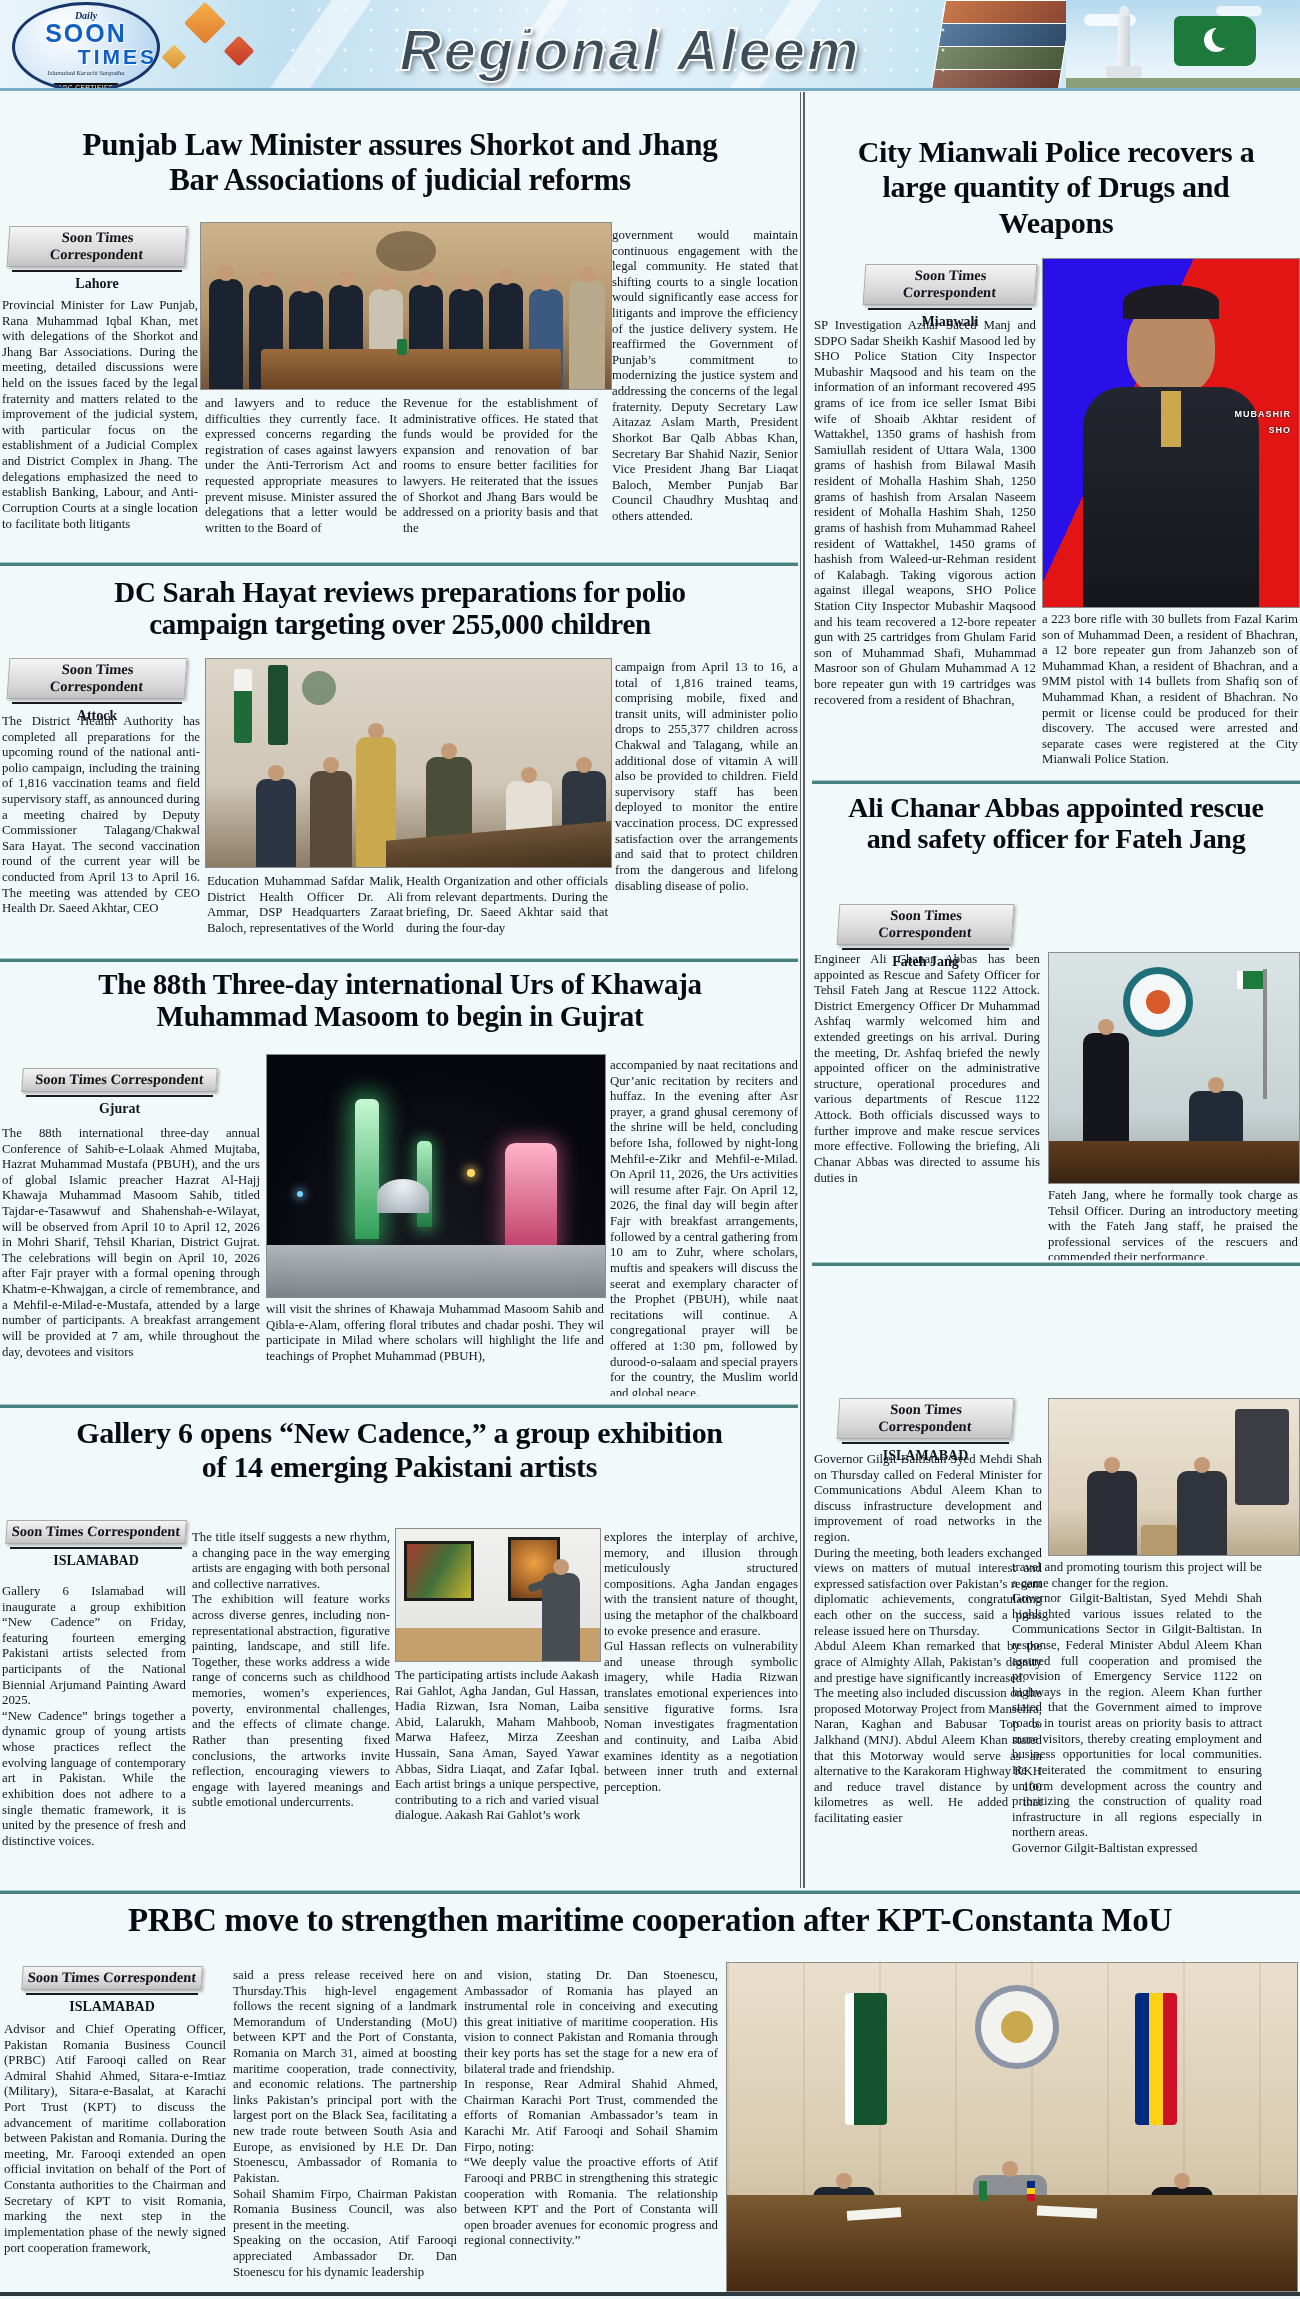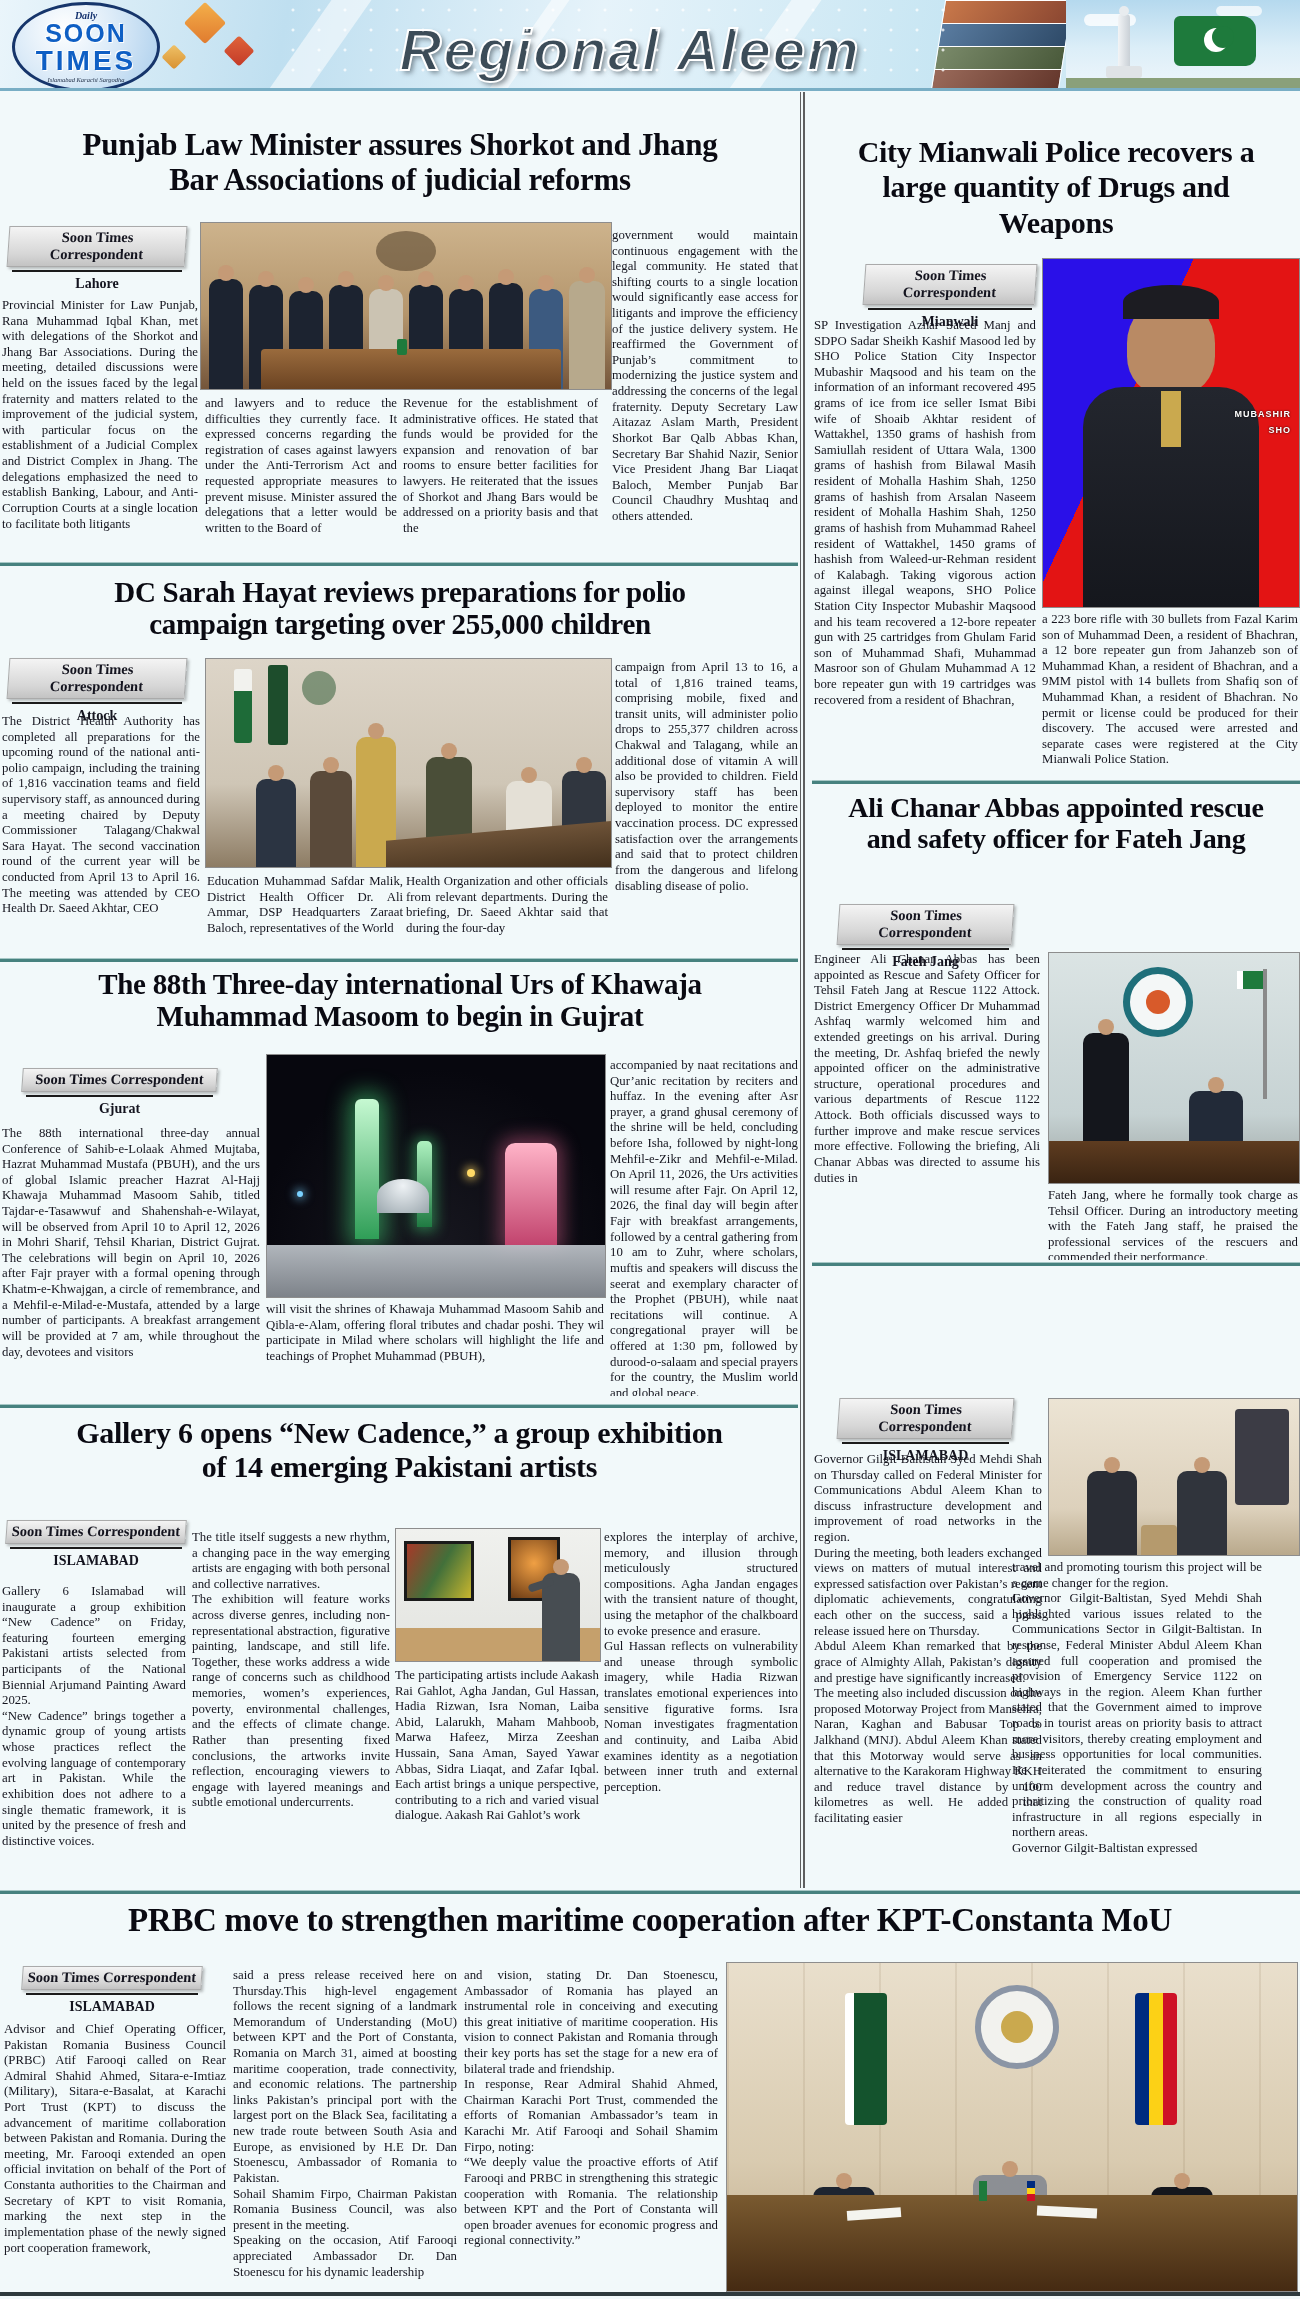--- a/index.html
+++ b/index.html
@@ -17,22 +17,22 @@
   .dia{position:absolute;transform:rotate(45deg);border-radius:3px;}
   .m-title{font-family:"Liberation Sans",sans-serif;font-weight:bold;font-style:italic;
     font-size:58px;color:#3c4c58;letter-spacing:2px;text-align:center;
     -webkit-text-stroke:2px #ffffff;text-shadow:3px 3px 5px rgba(50,60,70,.55);}
   .logo{left:12px;top:2px;width:142px;height:84px;border-radius:50%;
     background:radial-gradient(circle at 35% 28%,#ffffff 0%,#dcebf8 45%,#a9cdec 100%);
     border:3px solid #16356b;text-align:center;overflow:hidden;}
   .logo .daily{font-style:italic;font-weight:bold;font-size:10px;color:#12306e;margin-top:5px;}
   .logo .soon{font-family:"Liberation Sans",sans-serif;font-weight:bold;font-size:25px;color:#0f5fc4;
     letter-spacing:2px;line-height:1;text-shadow:1px 1px 0 #fff,-1px -1px 0 #fff;}
-  .logo .times{font-family:"Liberation Sans",sans-serif;font-weight:bold;font-size:28px;color:#0f5fc4;
-    letter-spacing:3px;line-height:1.05;text-shadow:1px 1px 0 #fff,-1px -1px 0 #fff;}
+  .logo .times{font-family:"Liberation Sans",sans-serif;font-weight:bold;font-size:21px;color:#0f5fc4;
+    letter-spacing:3px;line-height:1.05;text-shadow:1px 1px 0 #fff,-1px -1px 0 #fff;text-align:right;}
   .logo .cities{font-size:6.5px;color:#23324a;font-style:italic;margin-top:1px;}
   .logo .abc{display:inline-block;background:#101010;color:#fff;font-family:"Liberation Sans",sans-serif;
     font-size:6.5px;padding:1px 5px;border-radius:2px;margin-top:1px;letter-spacing:.5px;}
   .collage{left:938px;top:0;width:126px;height:88px;transform:skewX(-9deg);overflow:hidden;border:1px solid #fff;}
   .collage div{width:100%;height:22px;border-bottom:1px solid #fff;}
   .minar{left:1066px;top:0;width:234px;height:88px;overflow:hidden;
     background:linear-gradient(180deg,#b5d9ee 0%,#dceef8 55%,#eef6fb 100%);}
   
   .hl{font-weight:bold;text-align:center;line-height:1.12;color:#0a0a12;letter-spacing:-.3px;}
   .byline{text-align:center;}

